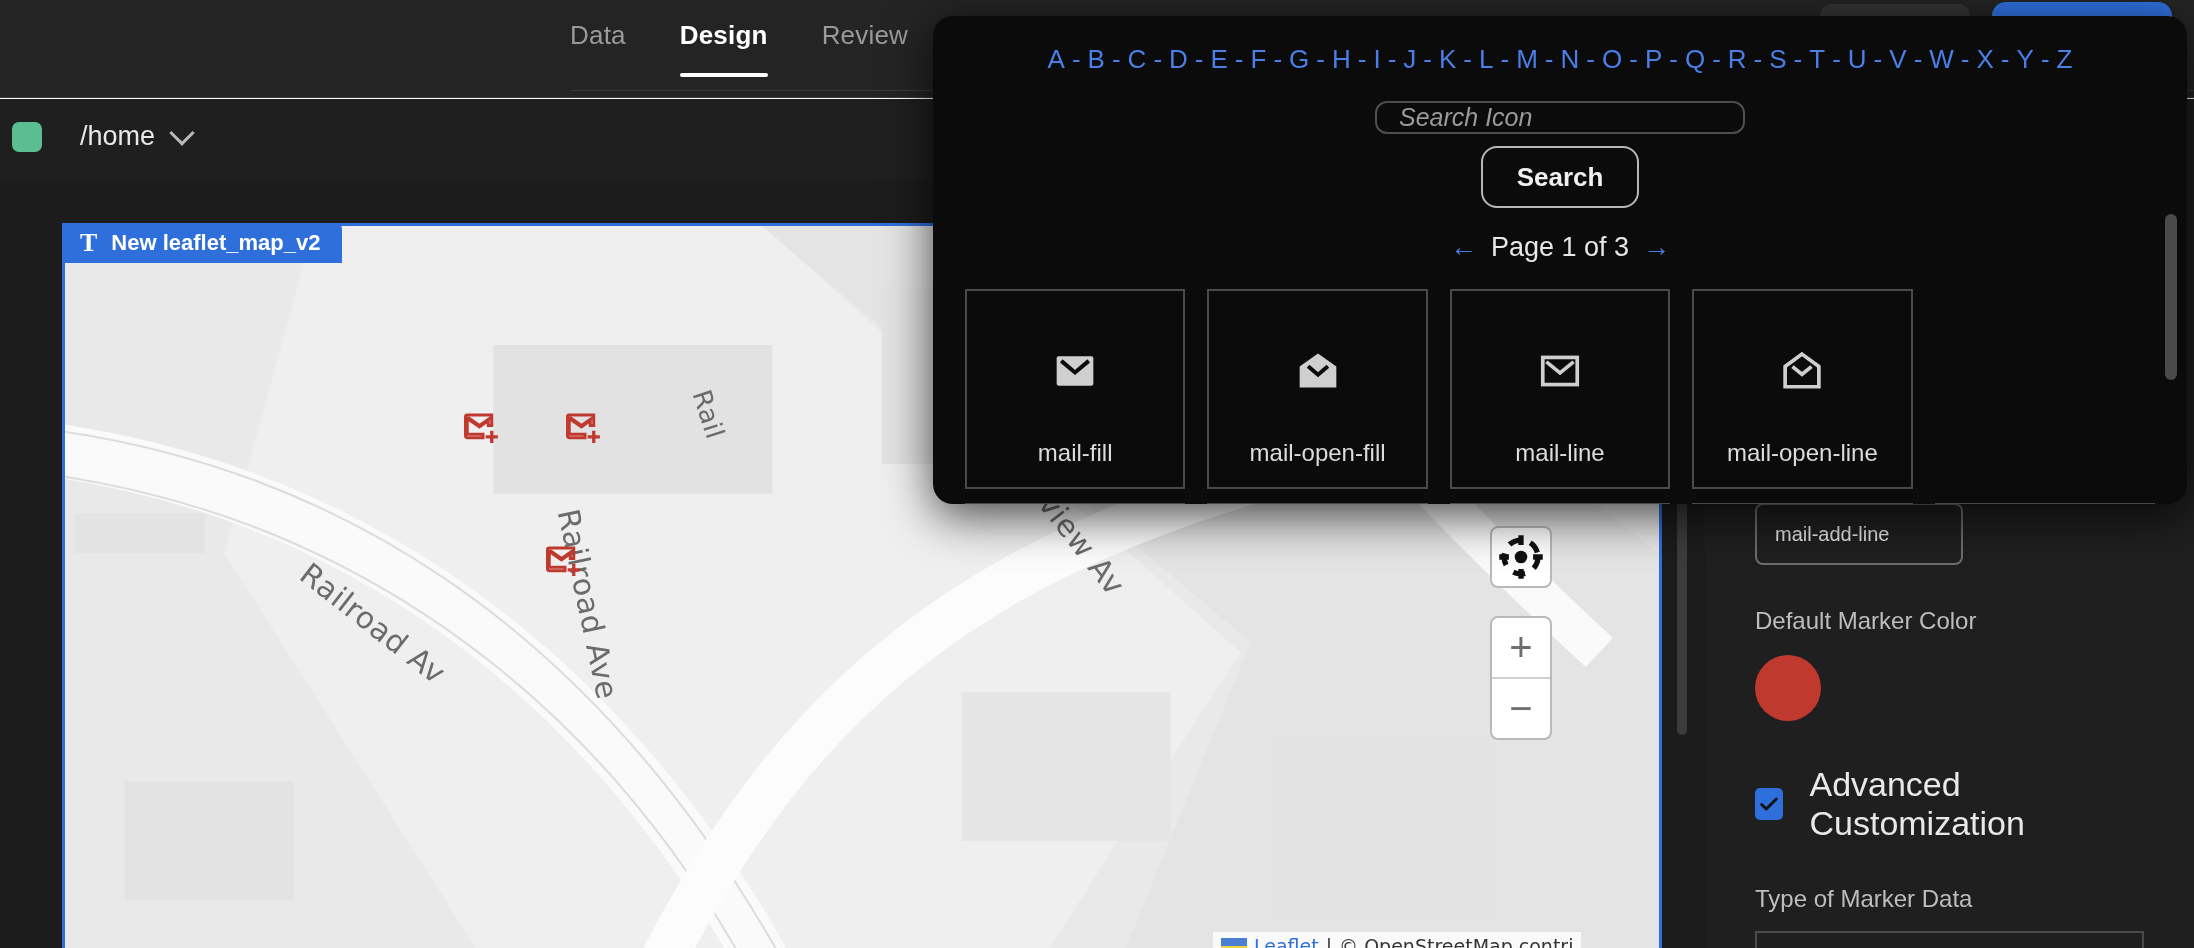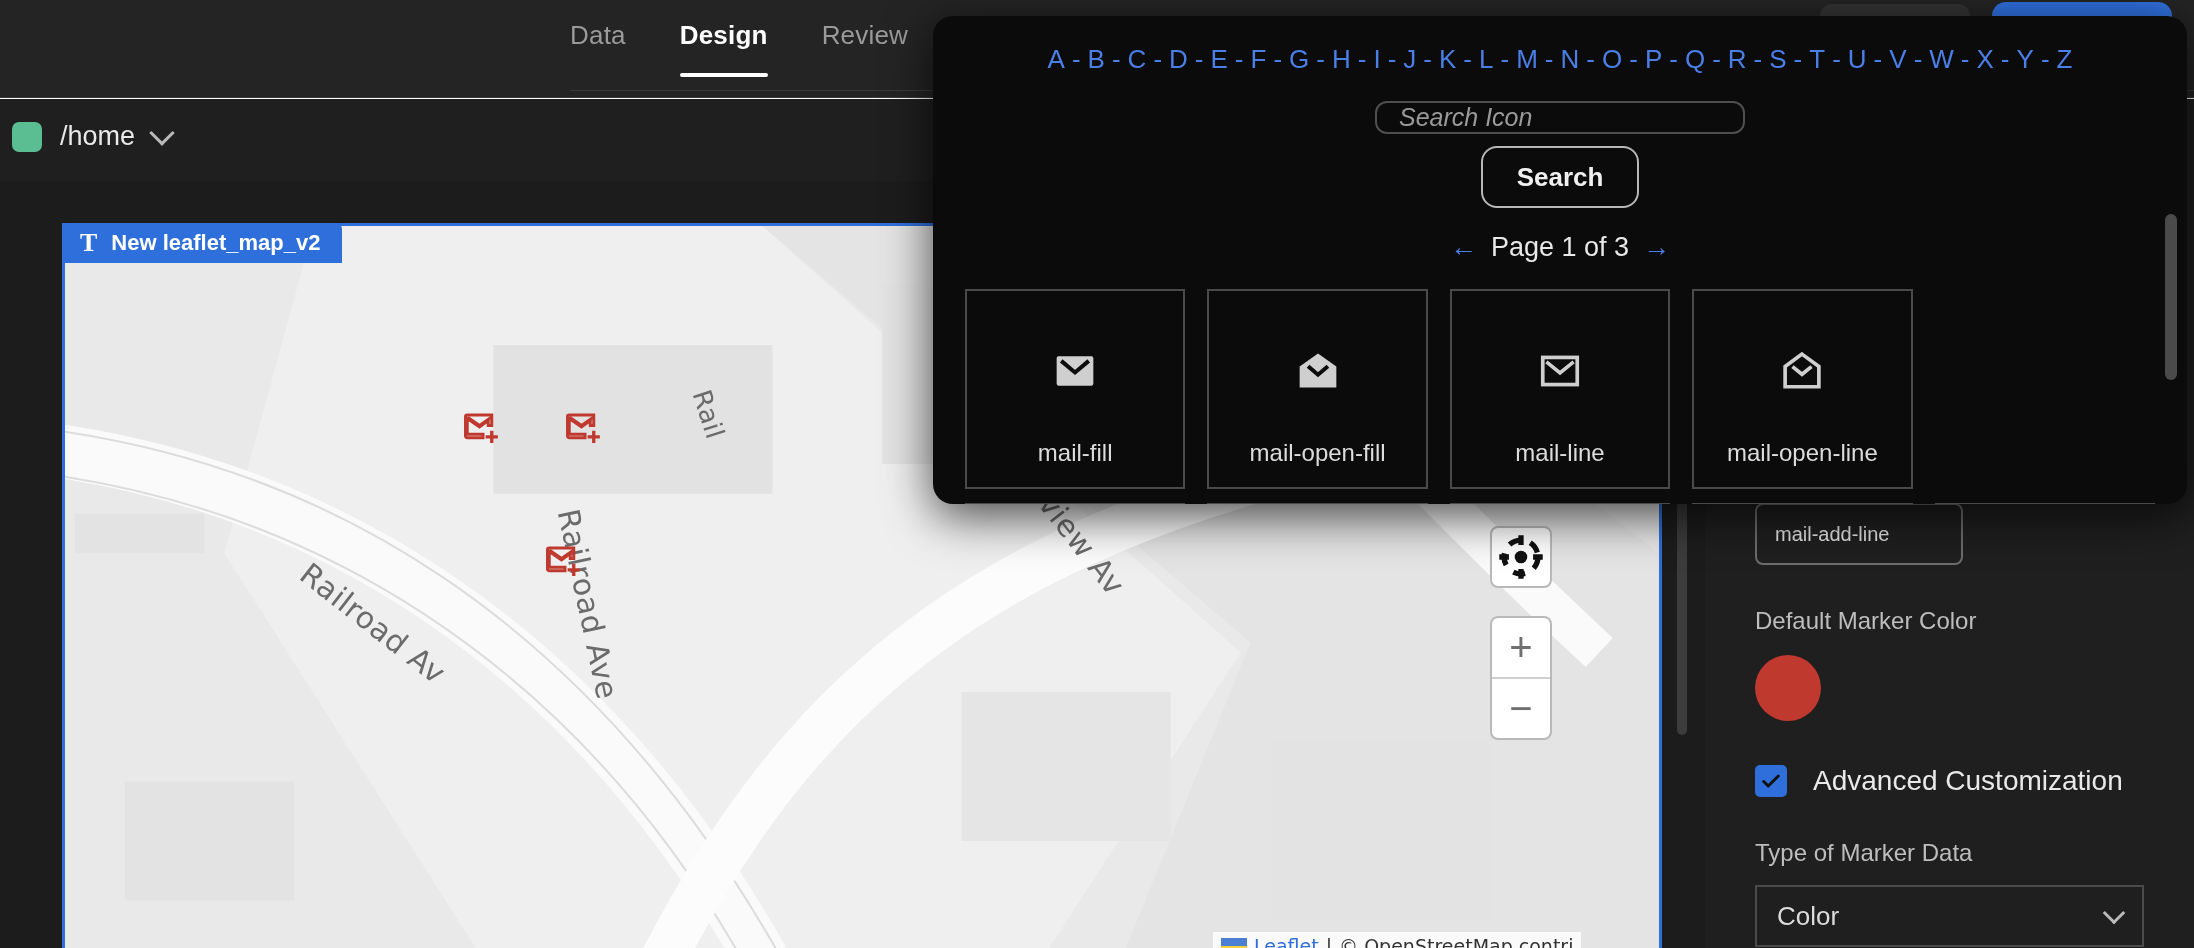--- a/index.html
+++ b/index.html
@@ -37,21 +37,21 @@
   .btn-primary {
     width: 180px; height: 50px; background: #2f6fdc; border-radius: 14px;
   }
 
   
   .crumbbar {
     position: absolute; left: 0; top: 99px; width: 2194px; height: 82px; background: #1f1f1f;
   }
   .crumb { position: absolute; left: 12px; top: 22px; display: flex; align-items: center; gap: 18px; cursor: pointer; }
   .crumb-swatch { width: 30px; height: 30px; border-radius: 7px; background: #5bbd92; }
-  .crumb-label { font-size: 27px; color: #e9e9e9; }
+  .crumb-label { font-size: 27px; color: #e9e9e9; margin-left: 20px; }
   .chev { width: 18px; height: 18px; border-right: 3px solid #b9b9b9; border-bottom: 3px solid #b9b9b9;
           transform: rotate(45deg); margin-bottom: 7px; }
 
   
   .canvas { position: absolute; left: 0; top: 181px; width: 1705px; height: 767px; background: #1c1c1c; overflow: hidden; }
   .widget {
     position: absolute; left: 62px; top: 42px; width: 1600px; height: 740px;
     border: 3px solid #2f6fdc; background: #e8e8e8; overflow: hidden;
   }
   .widget-tab {
@@ -103,21 +103,21 @@
     display: flex; align-items: center; padding: 0 18px; color: #e3e3e3; font-size: 20px;
   }
   .insp-label { margin-top: 42px; color: #bdbdbd; font-size: 24px; }
   .color-swatch { margin-top: 20px; width: 66px; height: 66px; border-radius: 50%; background: #c0392f; cursor: pointer; }
   .check-row { margin-top: 44px; display: flex; align-items: center; gap: 26px; cursor: pointer; }
   .checkbox {
     width: 32px; height: 32px; border-radius: 5px; background: #2f6fdc;
     display: flex; align-items: center; justify-content: center;
   }
   .checkbox svg { width: 22px; height: 22px; }
-  .check-label { color: #e9e9e9; font-size: 28px; }
+  .check-label { color: #e9e9e9; font-size: 34px; }
   .select-box {
     margin-top: 18px; width: 100%; height: 62px; border: 2px solid #4a4a4a; border-radius: 0;
     display: flex; align-items: center; justify-content: space-between; padding: 0 20px;
     color: #dcdcdc; font-size: 26px; cursor: pointer;
   }
   .select-chev { width: 16px; height: 16px; border-right: 3px solid #b9b9b9; border-bottom: 3px solid #b9b9b9;
                  transform: rotate(45deg); margin-bottom: 7px; }
 
   
   .modal {

